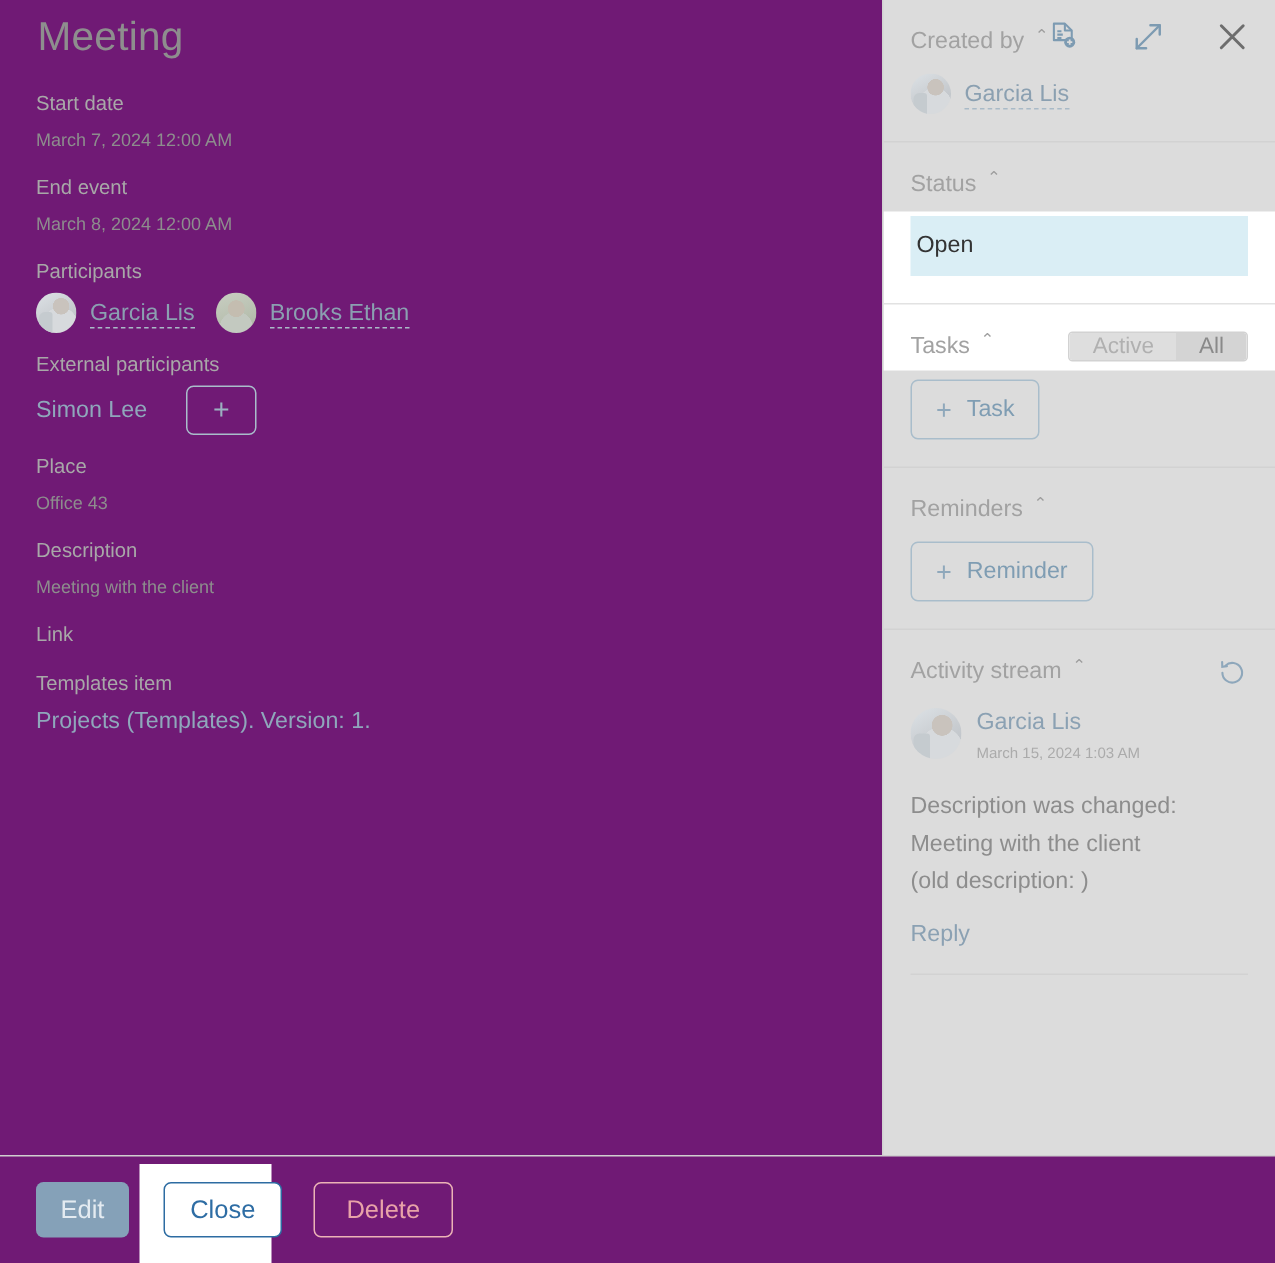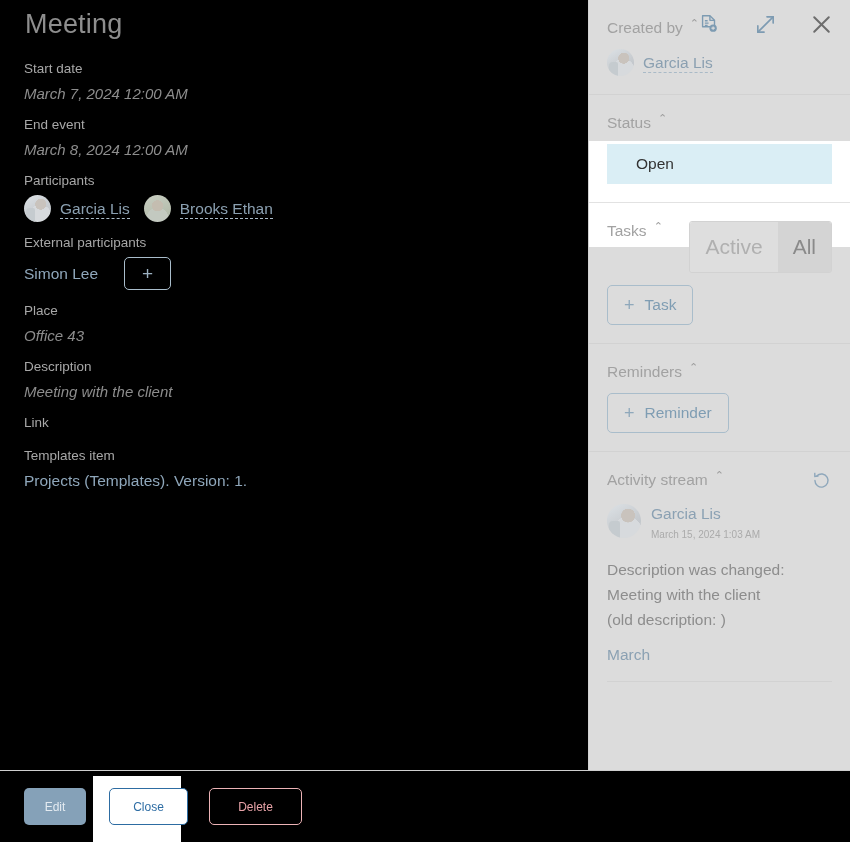--- a/index.html
+++ b/index.html
@@ -15,21 +15,21 @@
     position: relative;
     color: #9a9a9a;
   }
 
   
   #app {
     position: absolute;
     inset: 0;
     display: flex;
     flex-direction: column;
-    background: #000000;
+    background: #701a75;
   }
 
   .body-row {
     flex: 1;
     display: flex;
     min-height: 0;
     position: relative;
   }
 
   
@@ -61,24 +61,23 @@
     margin-top: 12px;
   }
   .field.tight { margin-top: 10px; }
   .field-label {
     font-size: 13.5px;
     color: #a8a8a8;
     line-height: 18px;
     margin-bottom: 5px;
   }
   .field-value {
-    font-size: 15px;
+    font-size: 12px;
     color: #8d8d8d;
     line-height: 21px;
-    font-style: italic;
   }
 
   
   .people-row {
     display: flex;
     align-items: center;
     gap: 14px;
     margin-top: 2px;
   }
   .person {
@@ -160,21 +159,21 @@
     border-top: 1px solid #cfcfcf;
     display: flex;
     align-items: center;
     padding: 0 24px;
     gap: 0;
     position: relative;
     box-sizing: border-box;
   }
   .btn {
     font-family: inherit;
-    font-size: 12px;
+    font-size: 17px;
     border-radius: 5px;
     cursor: pointer;
     box-sizing: border-box;
     line-height: 1;
   }
   .btn-edit {
     width: 62px; height: 37px;
     background: #85a1b8;
     color: #e4ebf1;
     border: none;
@@ -258,34 +257,34 @@
     transform: translateY(-1px);
     display: inline-block;
     cursor: pointer;
   }
   .sec-head .spacer { flex: 1; }
 
   .status-value {
     background: #daeef5;
     color: #333333;
     font-size: 15.5px;
-    padding: 10px 29px;
+    padding: 10px 4px;
     line-height: 20px;
     cursor: pointer;
   }
 
   .seg-group {
     display: flex;
     border-radius: 3px;
     overflow: hidden;
     border: 1px solid #d2d2d2;
   }
   .seg {
-    font-size: 21px;
-    padding: 16px 15px;
+    font-size: 15px;
+    padding: 0 15px;
     background: #dedede;
     color: #b0b0b0;
     cursor: pointer;
     line-height: 18px;
   }
   .seg.active {
     background: #d4d4d4;
     color: #8a8a8a;
   }
 
@@ -528,21 +527,21 @@
             <div class="act-meta">
               <div class="act-author">Garcia Lis</div>
               <div class="act-time">March 15, 2024 1:03 AM</div>
             </div>
           </div>
           <div class="act-body">
             <div>Description was changed:</div>
             <div>Meeting with the client</div>
             <div>(old description: )</div>
           </div>
-          <span class="act-reply">March</span>
+          <span class="act-reply">Reply</span>
           <div class="act-sep"></div>
         </div>
       </div>
 
     </div>
   </div>
 
   <div class="footer-bar">
     <div class="spotlight-close"></div>
     <button class="btn btn-edit">Edit</button>

